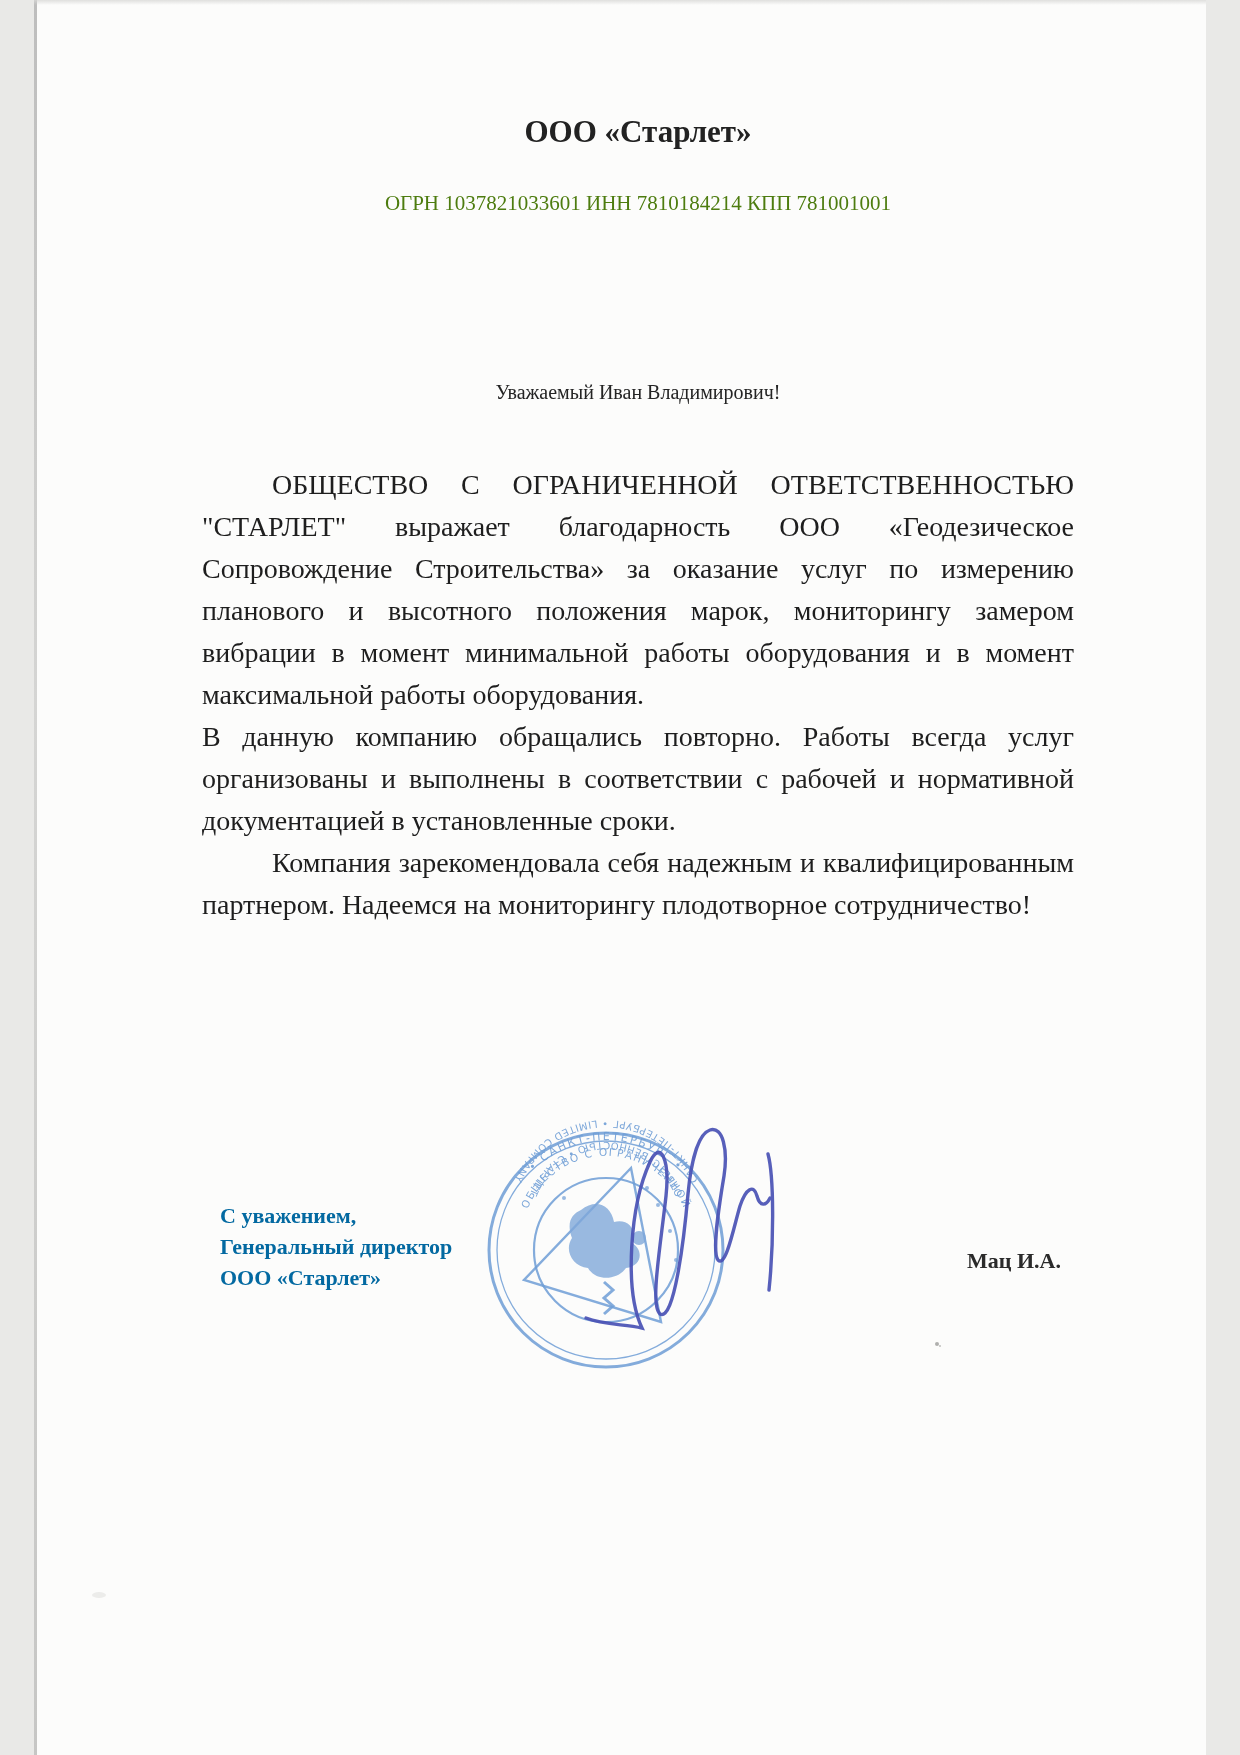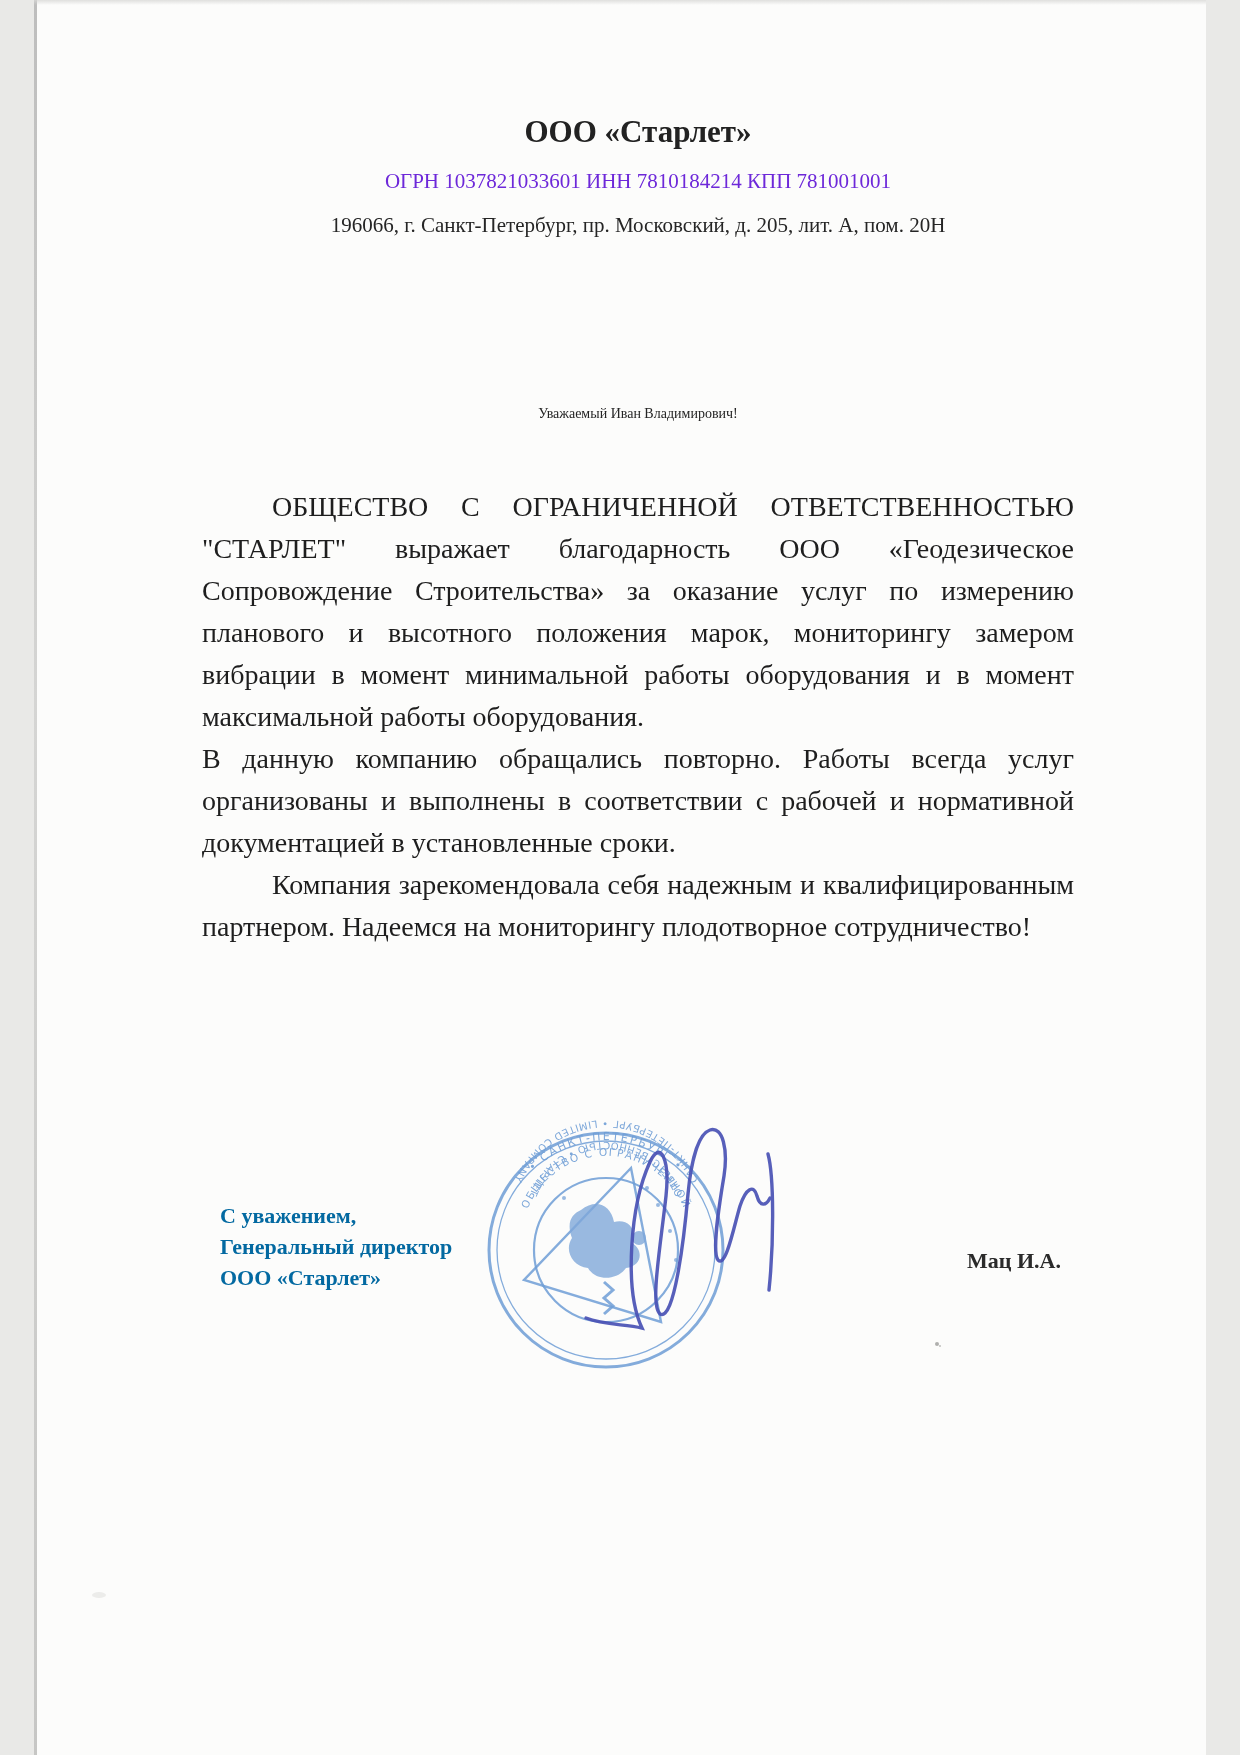--- a/index.html
+++ b/index.html
@@ -21,25 +21,25 @@
     position:absolute;left:0;top:0;width:100%;height:5px;
     background:linear-gradient(180deg,#d8d8d6,rgba(255,255,255,0));
     opacity:.8;
   }
   header{width:872px;margin-left:168px;text-align:center;}
   .company-title{
     margin:112px 0 0 0;
     font-size:31px;font-weight:bold;line-height:40px;
     color:#222;
   }
-  .reg-line{margin-top:16px;font-size:21px;line-height:27px;color:#6d28d9;}
+  .reg-line{margin-top:38px;font-size:21px;line-height:27px;color:#4d7c0f;}
   .addr-line{margin-top:17px;font-size:21px;line-height:27px;color:#252525;}
   .greeting{
     width:872px;margin:161px 0 0 168px;
-    text-align:center;font-size:14px;line-height:28px;color:#242424;
+    text-align:center;font-size:20px;line-height:28px;color:#242424;
   }
   .body-text{
     width:872px;margin:58px 0 0 168px;
     font-size:28px;line-height:42px;
     text-align:justify;text-align-last:left;
     color:#1e1e1e;
   }
   .body-text p{margin:0;}
   .body-text p.indent{text-indent:70px;}
   .sign-block{
@@ -66,21 +66,20 @@
 <body>
 
 <div class="page">
 
   <div class="scan-edge-left"></div>
   <div class="scan-edge-top"></div>
 
   <header>
     <h1 class="company-title">ООО «Старлет»</h1>
     <div class="reg-line">ОГРН 1037821033601 ИНН 7810184214 КПП 781001001</div>
-    <div class="addr-line">196066, г. Санкт-Петербург, пр. Московский, д. 205, лит. А, пом. 20Н</div>
   </header>
 
   <div class="greeting">Уважаемый Иван Владимирович!</div>
 
   <div class="body-text">
     <p class="indent">ОБЩЕСТВО С ОГРАНИЧЕННОЙ ОТВЕТСТВЕННОСТЬЮ "СТАРЛЕТ" выражает благодарность ООО «Геодезическое Сопровождение Строительства» за оказание услуг по измерению планового и высотного положения марок, мониторингу замером вибрации в момент минимальной работы оборудования и в момент максимальной работы оборудования.</p>
     <p>В данную компанию обращались повторно.  Работы всегда услуг организованы и выполнены в соответствии с рабочей и нормативной документацией в установленные сроки.</p>
     <p class="indent">Компания зарекомендовала себя надежным и квалифицированным партнером. Надеемся на мониторингу плодотворное сотрудничество!</p>
   </div>
 

